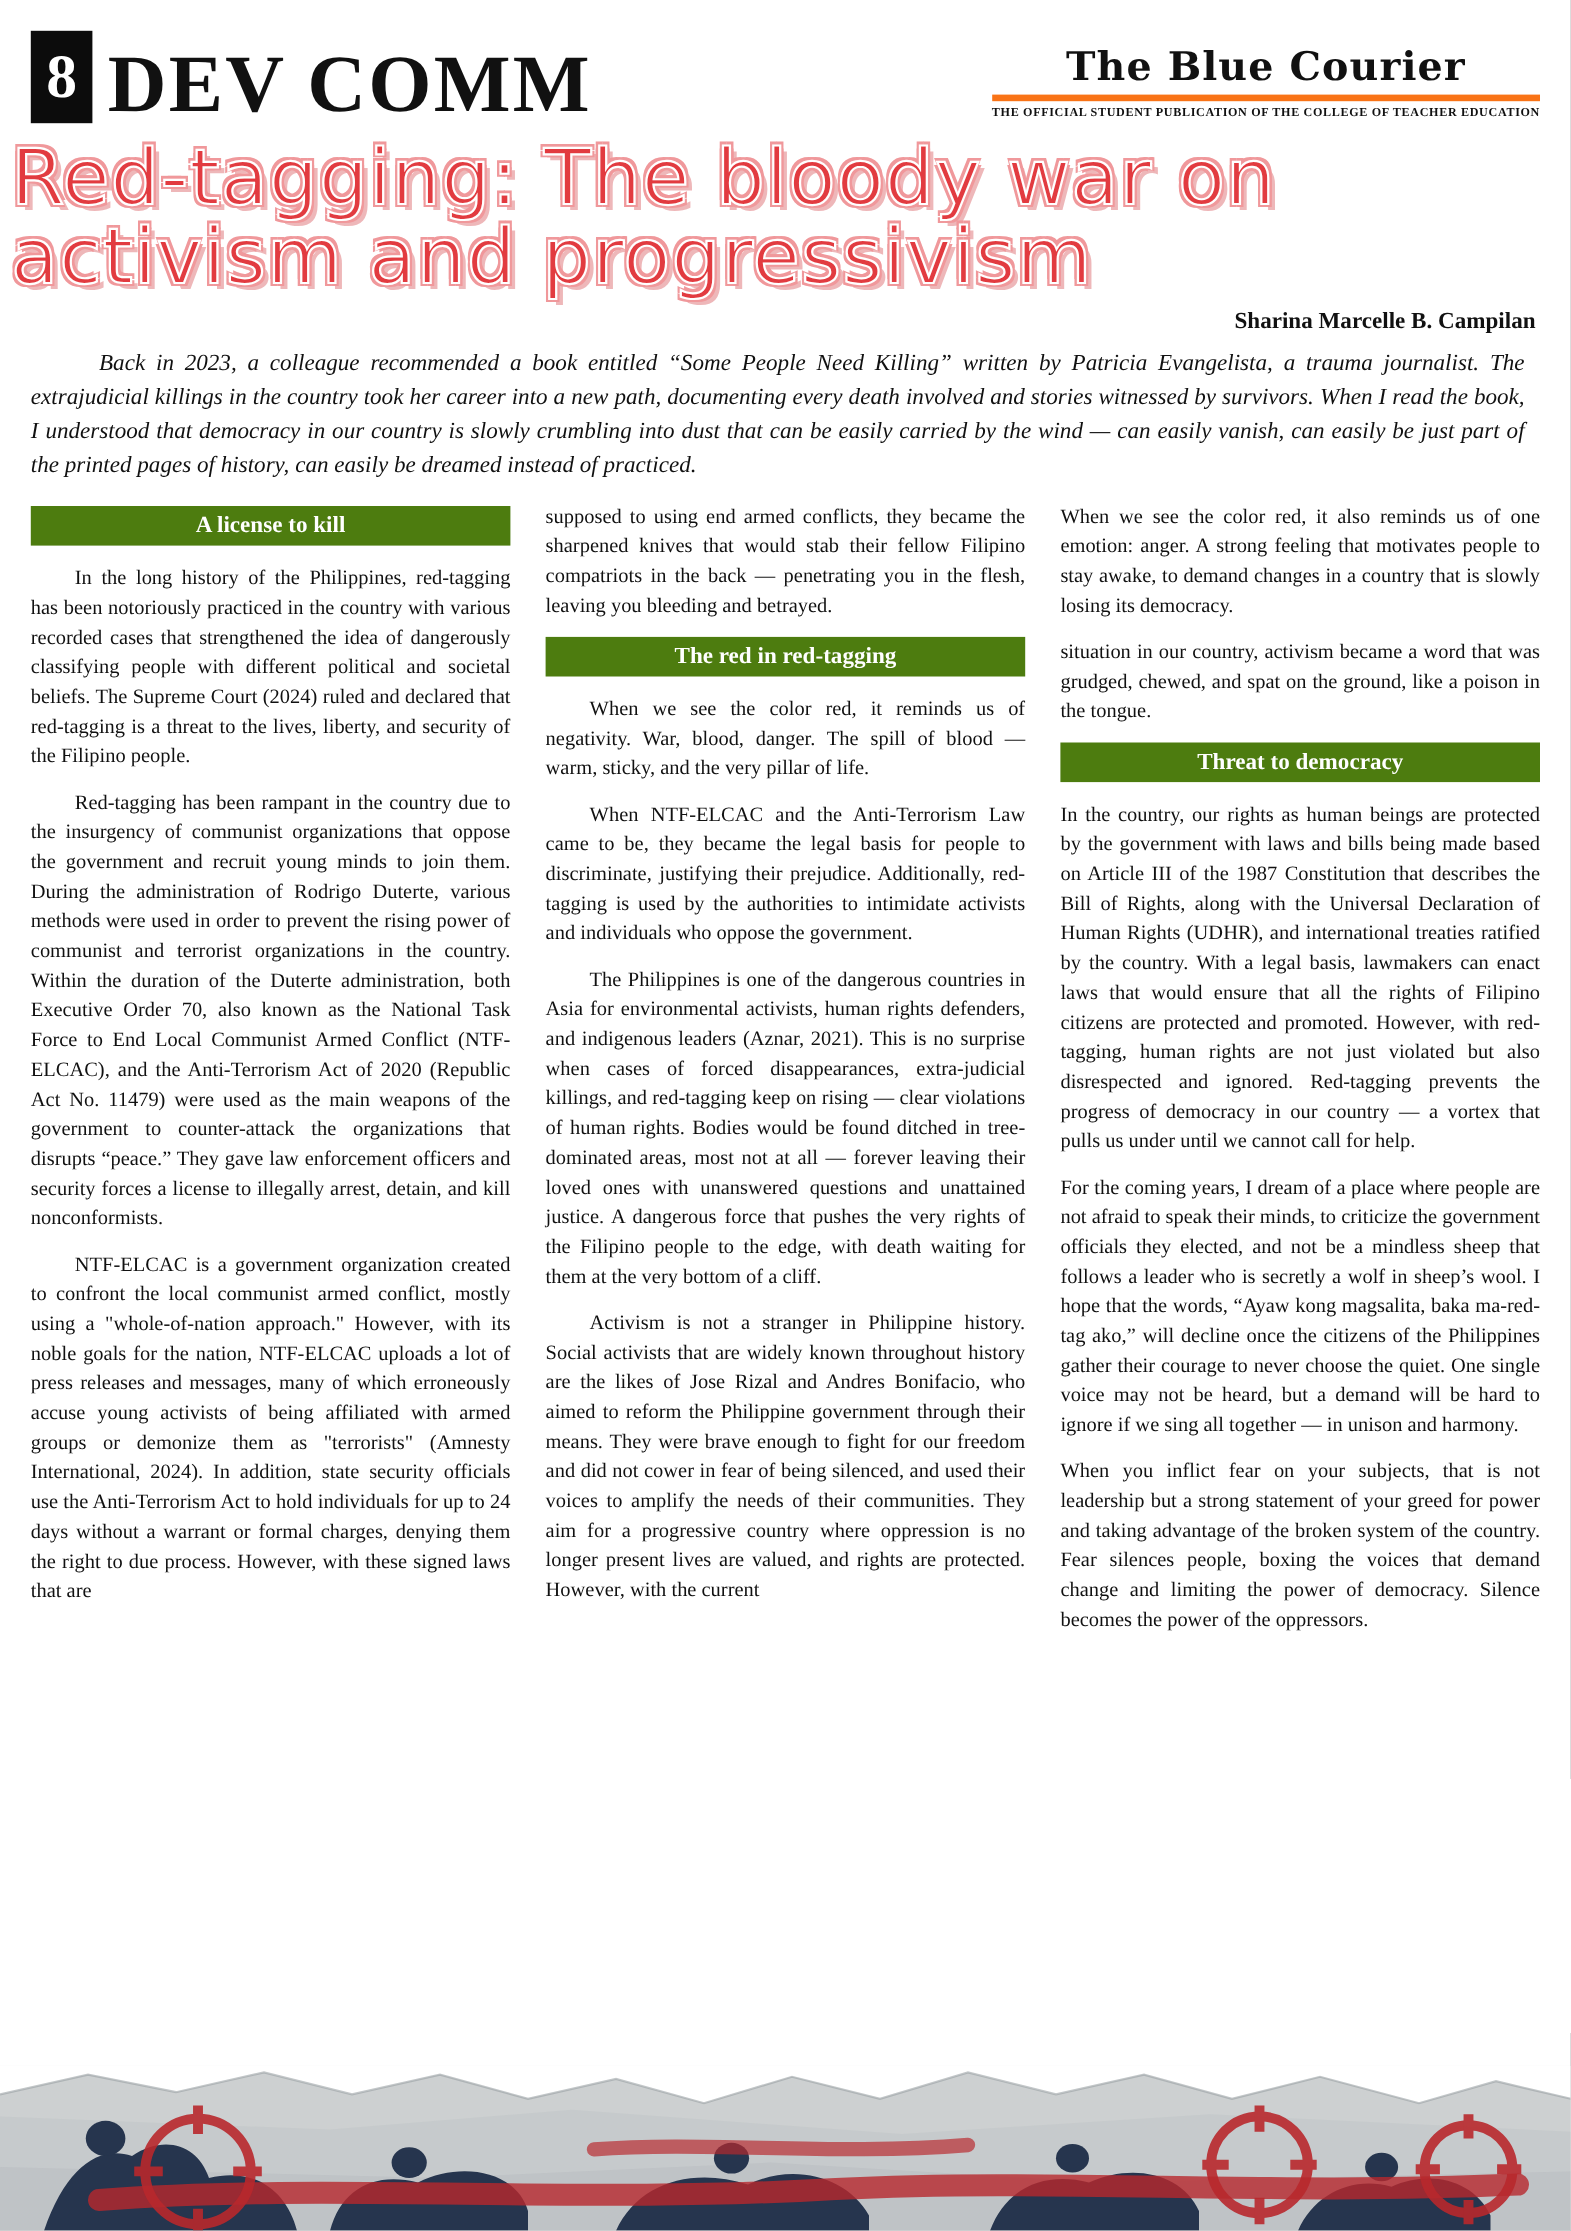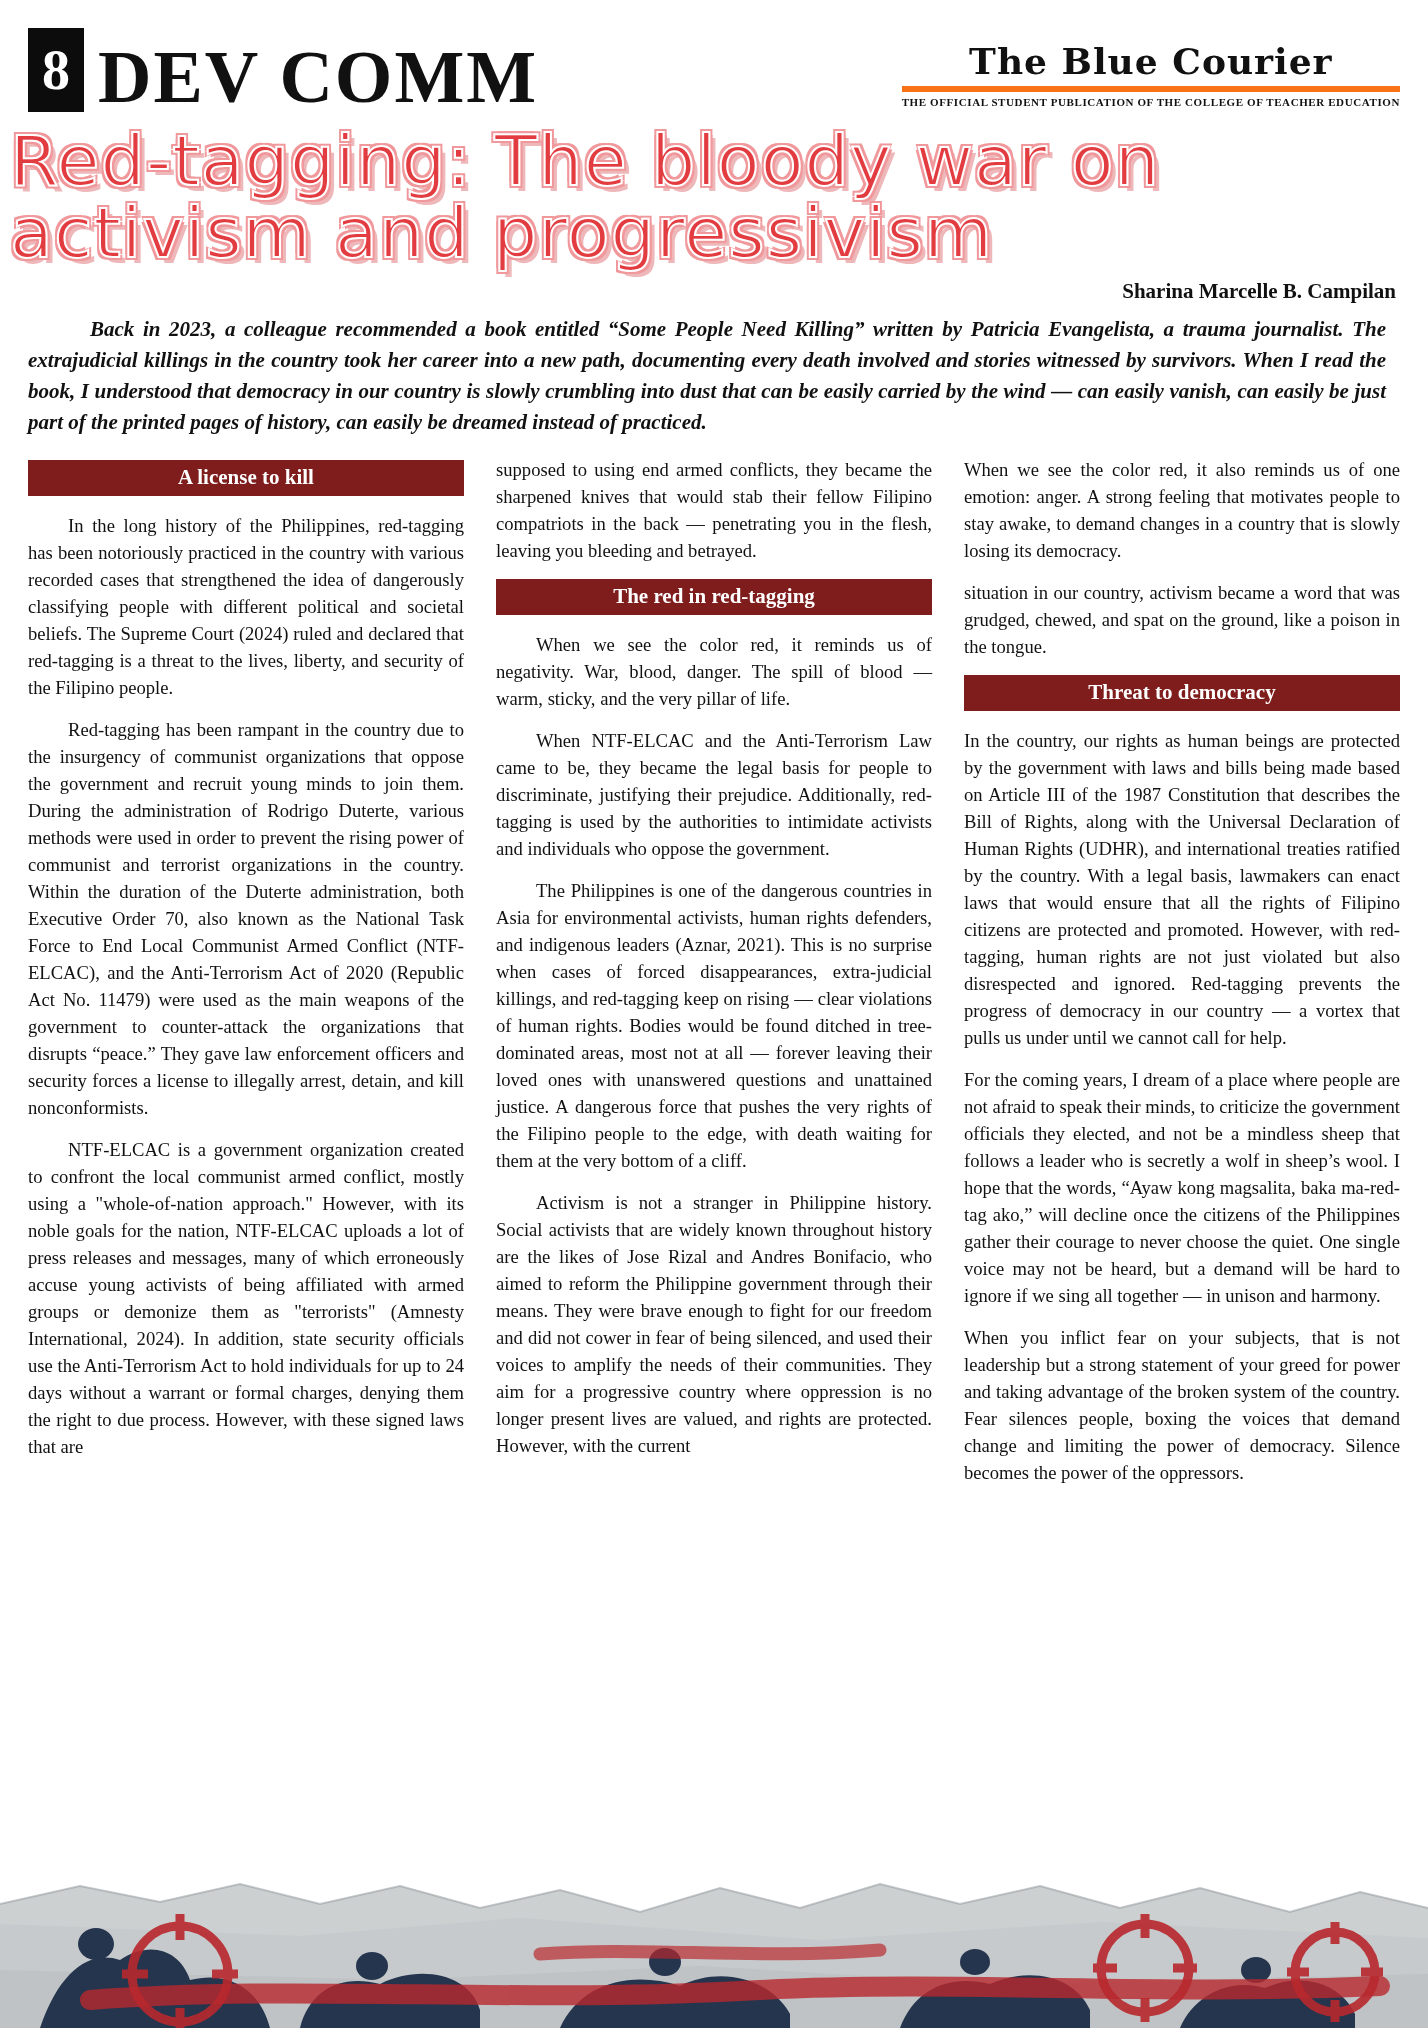--- a/index.html
+++ b/index.html
@@ -61,31 +61,31 @@
       6px 6px 0 rgba(207,49,54,.35);
     letter-spacing:1px;
   }
   .byline{
     text-align:right;font-weight:bold;font-size:21px;
     margin:10px 32px 0 0;
   }
   
   .intro{
     margin:10px 42px 0 28px;
-    font-size:21px;font-weight:bold;font-style:italic;
+    font-size:21px;font-weight:normal;font-style:italic;
     line-height:31px;text-align:justify;text-indent:62px;
   }
   
   .columns{
     display:flex;gap:32px;
     margin:18px 28px 0 28px;
   }
   .column{flex:1 1 0;min-width:0;}
   .section-bar{
-    background:#7f1d1d;color:#ffffff;
+    background:#4d7c0f;color:#ffffff;
     font-weight:bold;font-size:21px;text-align:center;
     padding:5px 0 6px 0;margin:4px 0 16px 0;
   }
   .para{
     font-size:18.6px;line-height:27px;text-align:justify;
     margin:0 0 15px 0;
   }
   .para.indent{text-indent:40px;}
   
   .footer-art{

